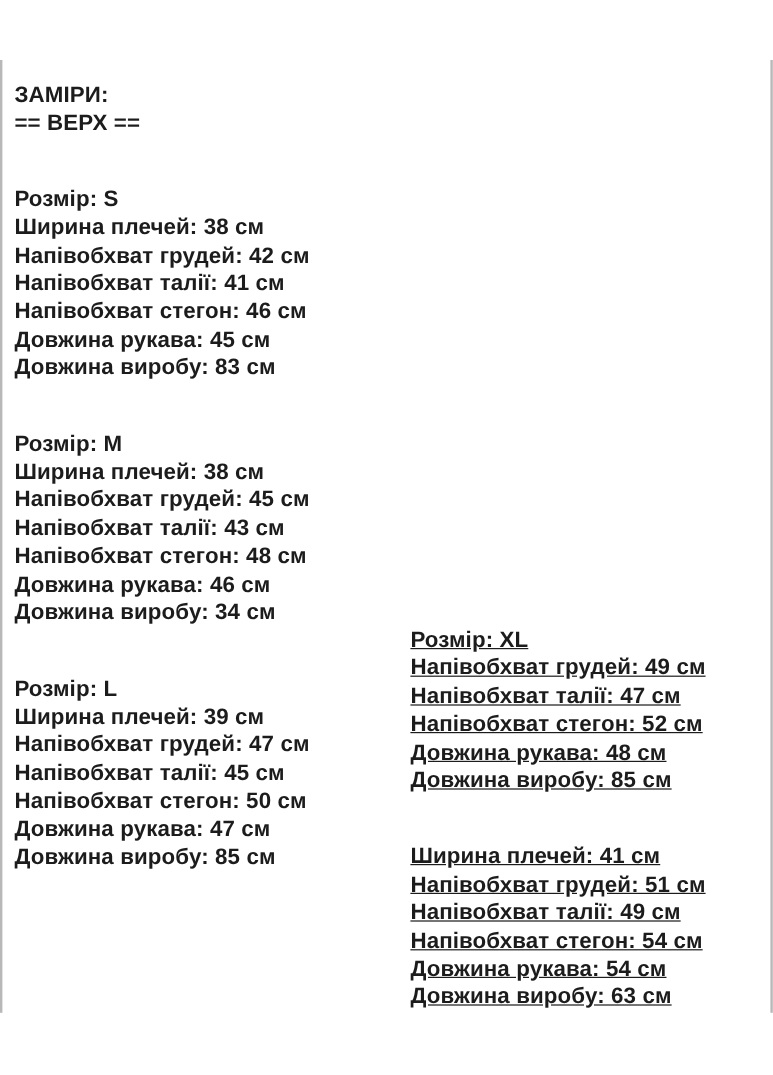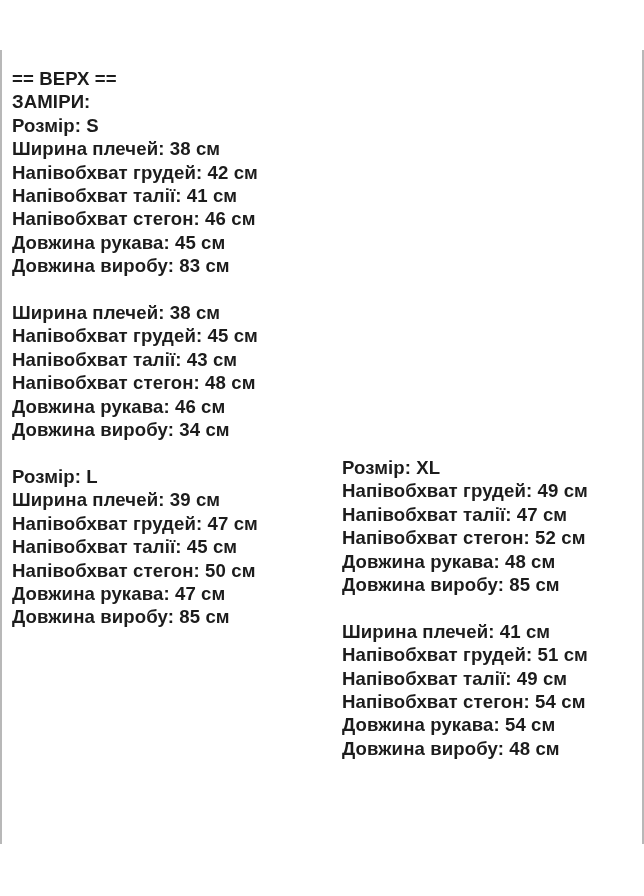--- a/index.html
+++ b/index.html
@@ -4,45 +4,46 @@
   <style>
     html, body { margin:0; padding:0; }
     body {
       width:644px; height:896px; background:#ffffff; position:relative; overflow:hidden;
       font-family:"Liberation Sans", sans-serif; font-weight:bold; color:#1c1c1c;
     }
     .border-left { position:absolute; left:0; top:50px; width:2px; height:794px; background:#b8b8b8; }
     .border-right { position:absolute; right:0; top:50px; width:2px; height:794px; background:#b8b8b8; }
     .col { position:absolute; }
     .col-left { left:12px; top:67px; }
-    .col-right { left:342px; top:456px; }
+    .col-right { left:342px; top:481px;text-decoration:underline; }
     .line { font-size:18.6px; line-height:23.4px; white-space:nowrap; letter-spacing:0.1px; }
-    .block { margin-bottom:23.4px; }
+    .block { margin-bottom:23.4px;margin-top:40px; }
   </style>
 </head>
 <body>
 
 <div class="border-left"></div>
 <div class="border-right"></div>
 
 <div class="col col-left">
+  <div class="line">ЗАМІРИ:</div>
   <div class="line">== ВЕРХ ==</div>
-  <div class="line">ЗАМІРИ:</div>
 
   <div class="block">
     <div class="line">Розмір: S</div>
     <div class="line">Ширина плечей: 38 см</div>
     <div class="line">Напівобхват грудей: 42 см</div>
     <div class="line">Напівобхват талії: 41 см</div>
     <div class="line">Напівобхват стегон: 46 см</div>
     <div class="line">Довжина рукава: 45 см</div>
     <div class="line">Довжина виробу: 83 см</div>
   </div>
 
   <div class="block">
+    <div class="line">Розмір: M</div>
     <div class="line">Ширина плечей: 38 см</div>
     <div class="line">Напівобхват грудей: 45 см</div>
     <div class="line">Напівобхват талії: 43 см</div>
     <div class="line">Напівобхват стегон: 48 см</div>
     <div class="line">Довжина рукава: 46 см</div>
     <div class="line">Довжина виробу: 34 см</div>
   </div>
 
   <div class="block">
     <div class="line">Розмір: L</div>
@@ -64,15 +65,15 @@
     <div class="line">Довжина рукава: 48 см</div>
     <div class="line">Довжина виробу: 85 см</div>
   </div>
 
   <div class="block">
     <div class="line">Ширина плечей: 41 см</div>
     <div class="line">Напівобхват грудей: 51 см</div>
     <div class="line">Напівобхват талії: 49 см</div>
     <div class="line">Напівобхват стегон: 54 см</div>
     <div class="line">Довжина рукава: 54 см</div>
-    <div class="line">Довжина виробу: 48 см</div>
+    <div class="line">Довжина виробу: 63 см</div>
   </div>
 </div>
 
 </body></html>

